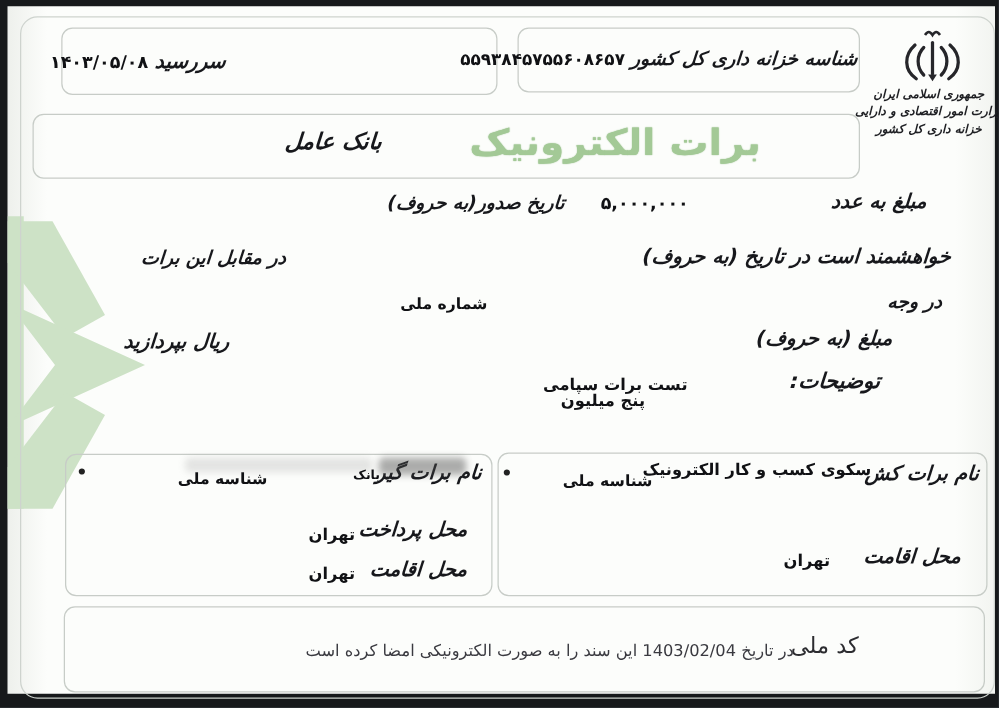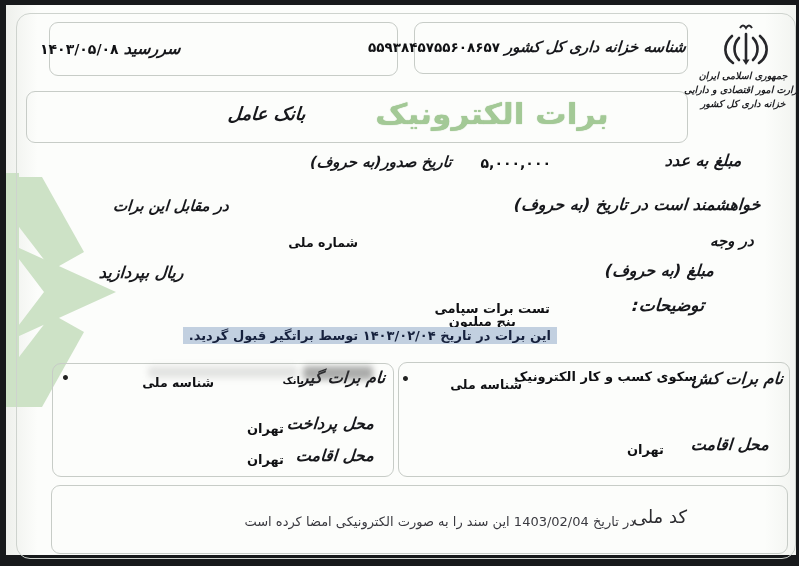--- a/index.html
+++ b/index.html
@@ -96,32 +96,29 @@
     <div class="txt z callig" style="left:222px; top:98px; font-size:18px;">بانک عامل</div>
 
     <div class="txt z callig" style="right:55px; top:146px;">مبلغ به عدد</div>
     <div class="txt z num" style="right:245px; top:150px;">۵,۰۰۰,۰۰۰</div>
     <div class="txt z callig" style="right:344px; top:148px; font-size:15px;">تاریخ صدور(به حروف)</div>
 
     <div class="txt z callig" style="right:35px; top:190px;">خواهشمند است در تاریخ (به حروف)</div>
     <div class="txt z callig" style="right:567px; top:192px; font-size:15px;">در مقابل این برات</div>
 
     <div class="txt z callig" style="right:42px; top:227px; font-size:15px;">در وجه</div>
-    <div class="txt z val" style="right:438px; top:230px; font-size:12.5px;">شماره ملی</div>
+    <div class="txt z val" style="right:406px; top:230px; font-size:12.5px;">شماره ملی</div>
 
     <div class="txt z callig" style="right:82px; top:256px;">مبلغ (به حروف)</div>
     <div class="txt z val" style="right:280px; top:261px;margin-top:48px;">پنج میلیون</div>
     <div class="txt z callig" style="right:612px; top:258px;">ریال بپردازید</div>
 
     <div class="txt z callig" style="right:92px; top:290px; font-size:17px;">توضیحات:</div>
     <div class="txt z val" style="right:246px; top:296px;margin-left:26px;">تست برات سپامی</div>
 
-    <div class="txt z" style="right:239px; top:320px;">
-      <span class="highlight">این برات در تاریخ ۱۴۰۳/۰۲/۰۴ توسط براتگیر قبول گردید.</span>
-    </div>
 
     <div class="box z" style="left:392px; top:357px; width:390px; height:113px;">
       <div class="txt callig" style="right:6px; top:6px; font-size:16px;">نام برات کش</div>
       <div class="txt val" style="right:92px; top:6px;text-align:right;">سکوی کسب و کار الکترونیک</div>
       <div class="txt val" style="right:267px; top:14px; font-size:12.5px;">شناسه ملی</div>
       <div class="dot" style="left:2px; top:8px;">•</div>
       <div class="txt callig" style="right:20px; top:72px;">محل اقامت</div>
       <div class="txt val" style="right:125px; top:79px;">تهران</div>
     </div>
 

